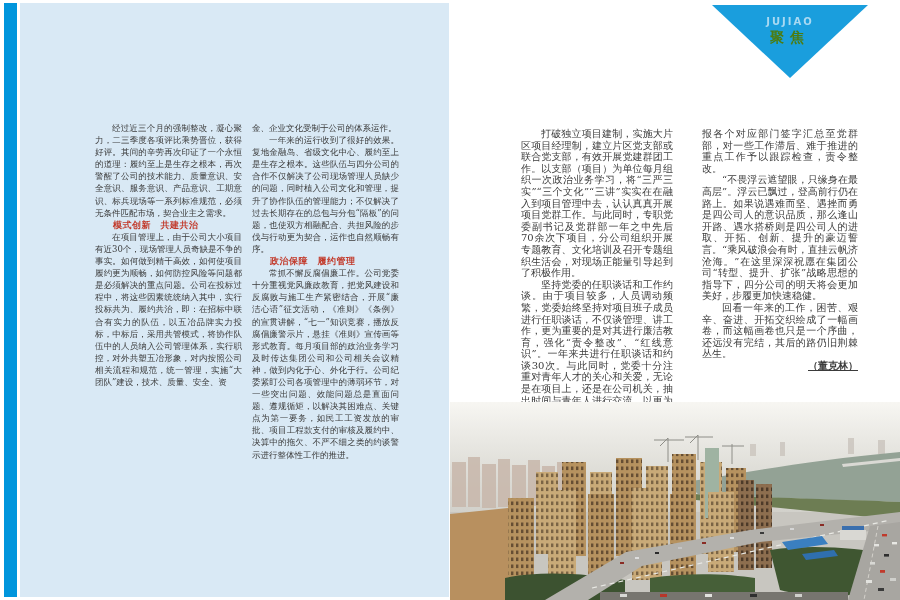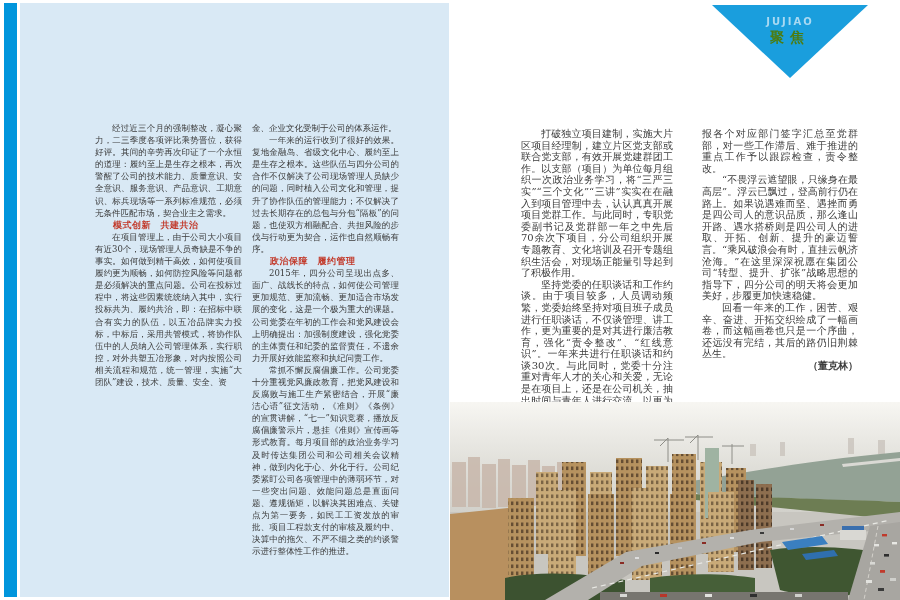--- a/index.html
+++ b/index.html
@@ -21,21 +21,21 @@
   .col p{margin:0;text-indent:2em;}
   .col p.cont{text-indent:0;}
   .lcol{width:147px;top:122px;font-size:8.5px;line-height:12.1px;}
   .rcol{top:128px;font-size:10px;line-height:11.6px;}
   #lcol1{left:95px;}
   #lcol2{left:252px;}
   #rcol1{left:521px;width:152px;}
   #rcol2{left:654px;width:156px;margin-left:48px;}
   .subhead{color:#c23a2b;font-weight:700;font-size:9px;margin:3px 0;text-indent:2em;
            letter-spacing:0.5px;}
-  .author{text-align:right;margin-top:14px;font-weight:700;text-indent:0;}
+  .author{text-align:right;margin-top:14px;font-weight:700;text-indent:0;text-decoration:underline;}
   
   .photo{position:absolute;left:450px;top:402px;width:450px;height:198px;overflow:hidden;}
 </style>
 </head>
 <body>
 
 <div id="canvas">
 
   <div class="accent-bar"></div>
   <div class="blue-panel"></div>
@@ -47,21 +47,20 @@
   <div id="lcol1" class="col lcol">
     <p>经过近三个月的强制整改，凝心聚力，二三季度各项评比乘势晋位，获得好评。其间的辛劳再次印证了一个永恒的道理：履约至上是生存之根本，再次警醒了公司的技术能力、质量意识、安全意识、服务意识、产品意识、工期意识、标兵现场等一系列标准规范，必须无条件匹配市场，契合业主之需求。</p>
     <p class="subhead">模式创新　共建共治</p>
     <p>在项目管理上，由于公司大小项目有近30个，现场管理人员奇缺是不争的事实。如何做到精干高效，如何使项目履约更为顺畅，如何防控风险等问题都是必须解决的重点问题。公司在投标过程中，将这些因素统统纳入其中，实行投标共为、履约共治，即：在招标中联合有实力的队伍，以五冶品牌实力投标，中标后，采用共管模式，将协作队伍中的人员纳入公司管理体系，实行职控，对外共塑五冶形象，对内按照公司相关流程和规范，统一管理，实施“大团队”建设，技术、质量、安全、资</p>
   </div>
 
   <div id="lcol2" class="col lcol">
     <p class="cont">金、企业文化受制于公司的体系运作。</p>
     <p>一年来的运行收到了很好的效果。复地金融岛、省级文化中心、履约至上是生存之根本。这些队伍与四分公司的合作不仅解决了公司现场管理人员缺少的问题，同时植入公司文化和管理，提升了协作队伍的管理能力；不仅解决了过去长期存在的总包与分包“隔板”的问题，也使双方相融配合、共担风险的步伐与行动更为契合，运作也自然顺畅有序。</p>
     <p class="subhead">政治保障　履约管理</p>
-    <p>2015年，四分公司呈现出点多、面广、战线长的特点，如何使公司管理更加规范、更加流畅、更加适合市场发展的变化，这是一个极为重大的课题。公司党委在年初的工作会和党风建设会上明确提出：加强制度建设，强化党委的主体责任和纪委的监督责任，不遗余力开展好效能监察和执纪问责工作。</p>
     <p>常抓不懈反腐倡廉工作。公司党委十分重视党风廉政教育，把党风建设和反腐败与施工生产紧密结合，开展“廉洁心语”征文活动，《准则》《条例》的宣贯讲解，“七一”知识竞赛，播放反腐倡廉警示片，悬挂《准则》宣传画等形式教育。每月项目部的政治业务学习及时传达集团公司和公司相关会议精神，做到内化于心、外化于行。公司纪委紧盯公司各项管理中的薄弱环节，对一些突出问题、效能问题总是直面问题、遵规循矩，以解决其困难点、关键点为第一要务，如民工工资发放的审批、项目工程款支付的审核及履约中、决算中的拖欠、不严不细之类的约谈警示进行整体性工作的推进。</p>
   </div>
 
   <div id="rcol1" class="col rcol">
     <p>打破独立项目建制，实施大片区项目经理制，建立片区党支部或联合党支部，有效开展党建群团工作。以支部（项目）为单位每月组织一次政治业务学习，将“三严三实”“三个文化”“三讲”实实在在融入到项目管理中去，认认真真开展项目党群工作。与此同时，专职党委副书记及党群部一年之中先后70余次下项目，分公司组织开展专题教育、文化培训及召开专题组织生活会，对现场正能量引导起到了积极作用。</p>
     <p>坚持党委的任职谈话和工作约谈。由于项目较多，人员调动频繁，党委始终坚持对项目班子成员进行任职谈话，不仅谈管理、讲工作，更为重要的是对其进行廉洁教育，强化“责令整改”、“红线意识”。一年来共进行任职谈话和约谈30次。与此同时，党委十分注重对青年人才的关心和关爱，无论是在项目上，还是在公司机关，抽出时间与青年人进行交流，以更为有效的沟通了解他们的思想状况、工作情况及生活现状，最大限度关注他们的健康成长。</p>
     <p>对公司所有在建项目，以每阶段的工程履约情况，存在的问题及解决措施，上</p>
   </div>
 
   <div id="rcol2" class="col rcol">

